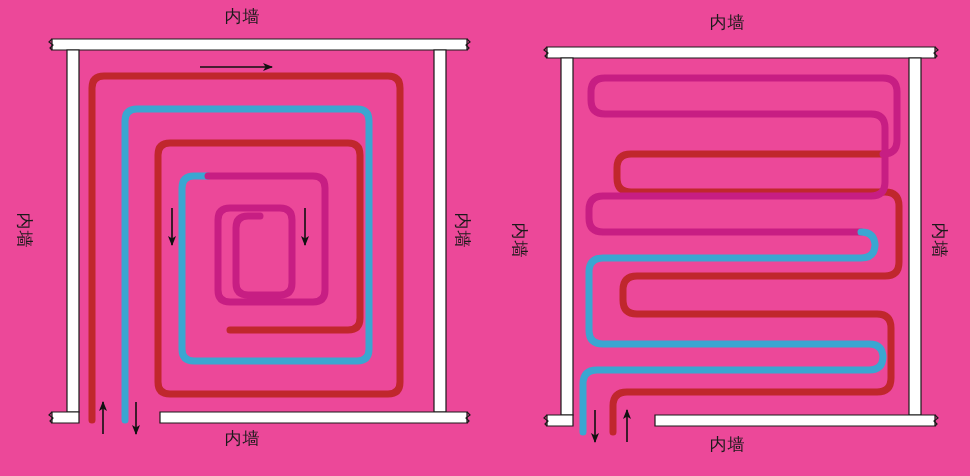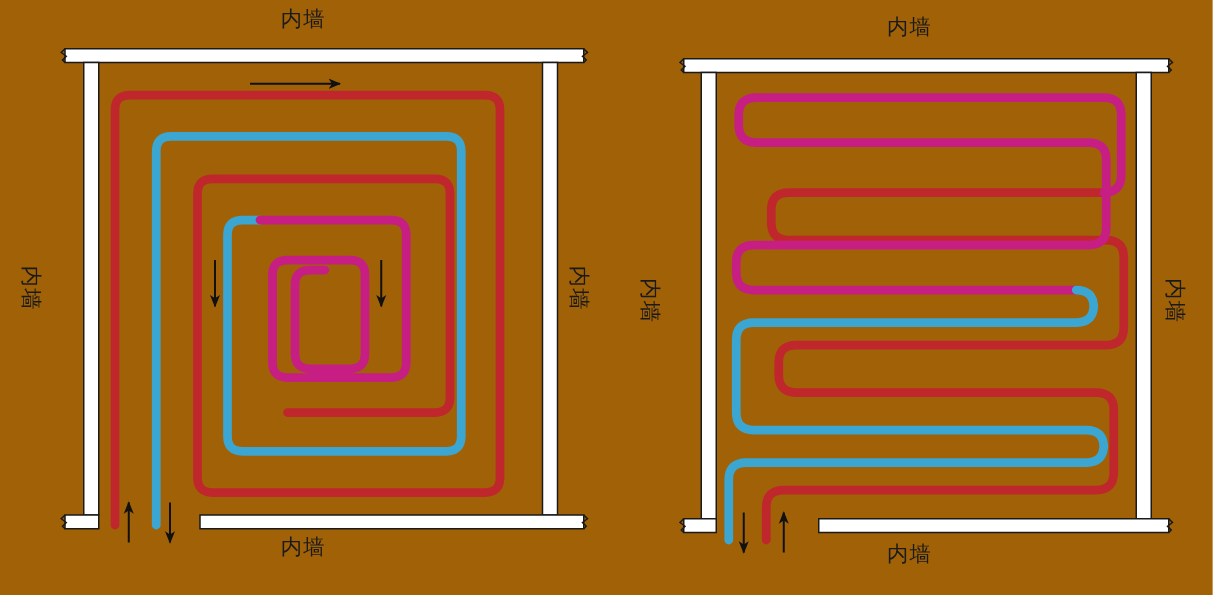--- a/index.html
+++ b/index.html
@@ -10,21 +10,21 @@
   body {
     width: 970px;
     height: 476px;
     font-family: "DejaVu Sans", "Liberation Sans", sans-serif;
     overflow: hidden;
   }
   #root {
     position: relative;
     width: 970px;
     height: 476px;
-    background: #a16207;
+    background: #ec4899;
   }
   .panel {
     position: absolute;
     top: 0;
     height: 476px;
     width: 485px;
   }
   #panel-left  { left: 0; }
   #panel-right { left: 485px; }
   .panel svg {

